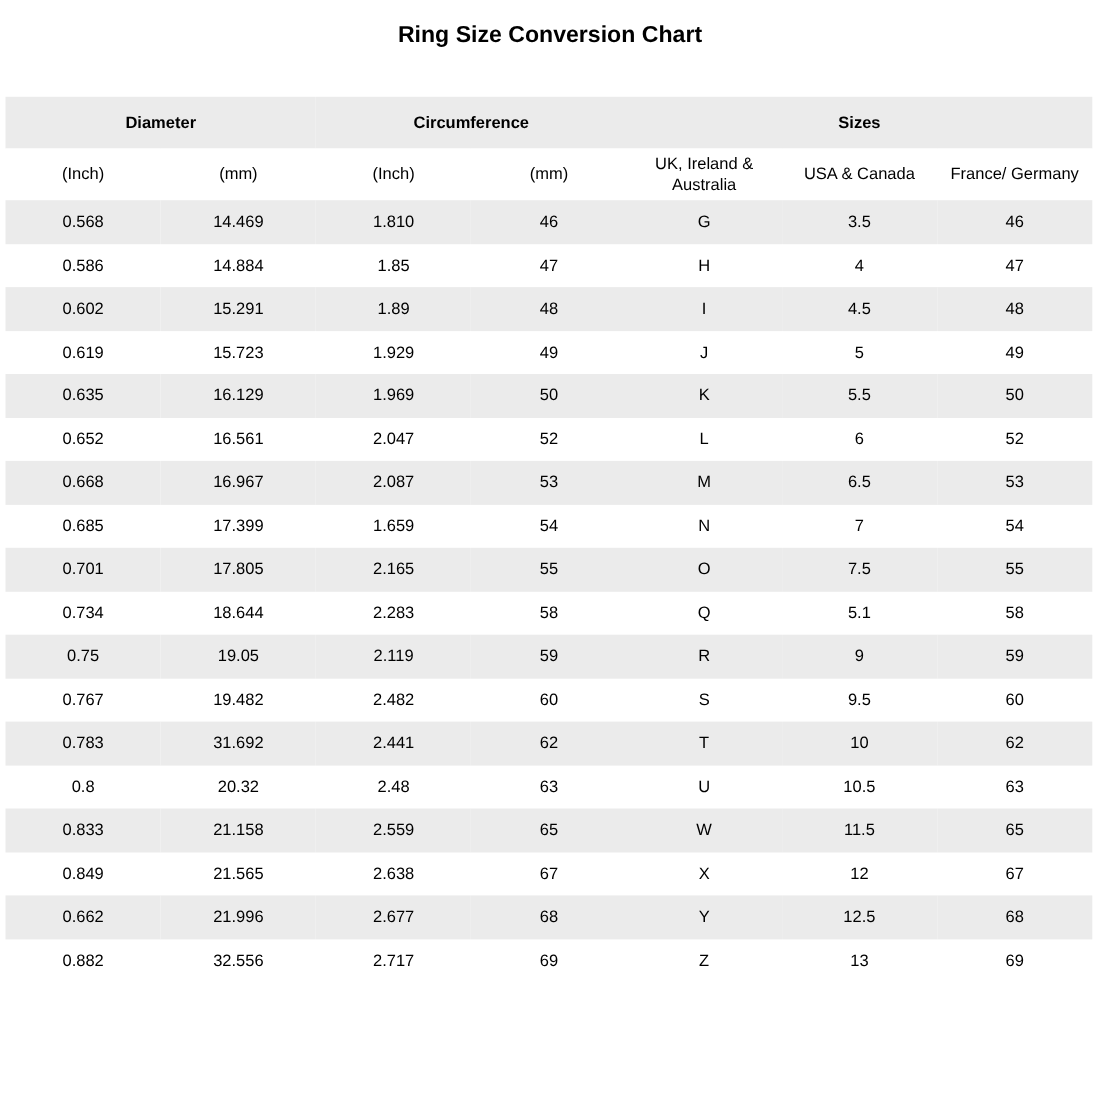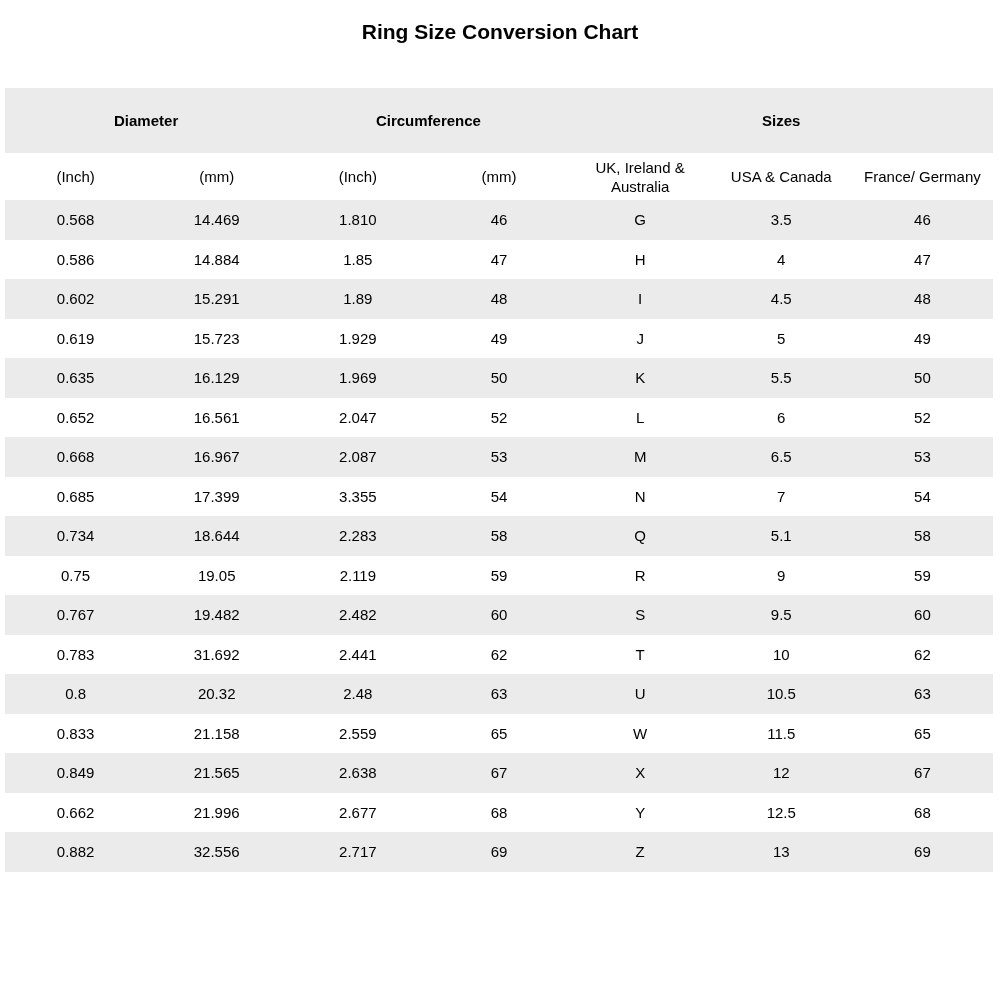--- a/index.html
+++ b/index.html
@@ -28,21 +28,21 @@
   }
   table.ring-table th,
   table.ring-table td {
     padding: 0;
     text-align: center;
     vertical-align: middle;
     font-size: 15px;
     font-weight: normal;
   }
   tr.group-header-row th {
-    height: 65px;
+    height: 47px;
     background: #ebebeb;
     font-weight: bold;
   }
   tr.column-header-row th {
     height: 47px;
     background: #ffffff;
     line-height: 19px;
   }
   tbody td {
     height: 39.5px;
@@ -133,25 +133,34 @@
         <td>16.967</td>
         <td>2.087</td>
         <td>53</td>
         <td>M</td>
         <td>6.5</td>
         <td>53</td>
       </tr>
       <tr>
         <td>0.685</td>
         <td>17.399</td>
-        <td>3.355</td>
+        <td>1.659</td>
         <td>54</td>
         <td>N</td>
         <td>7</td>
         <td>54</td>
+      </tr>
+      <tr>
+        <td>0.701</td>
+        <td>17.805</td>
+        <td>2.165</td>
+        <td>55</td>
+        <td>O</td>
+        <td>7.5</td>
+        <td>55</td>
       </tr>
       <tr>
         <td>0.734</td>
         <td>18.644</td>
         <td>2.283</td>
         <td>58</td>
         <td>Q</td>
         <td>5.1</td>
         <td>58</td>
       </tr>

